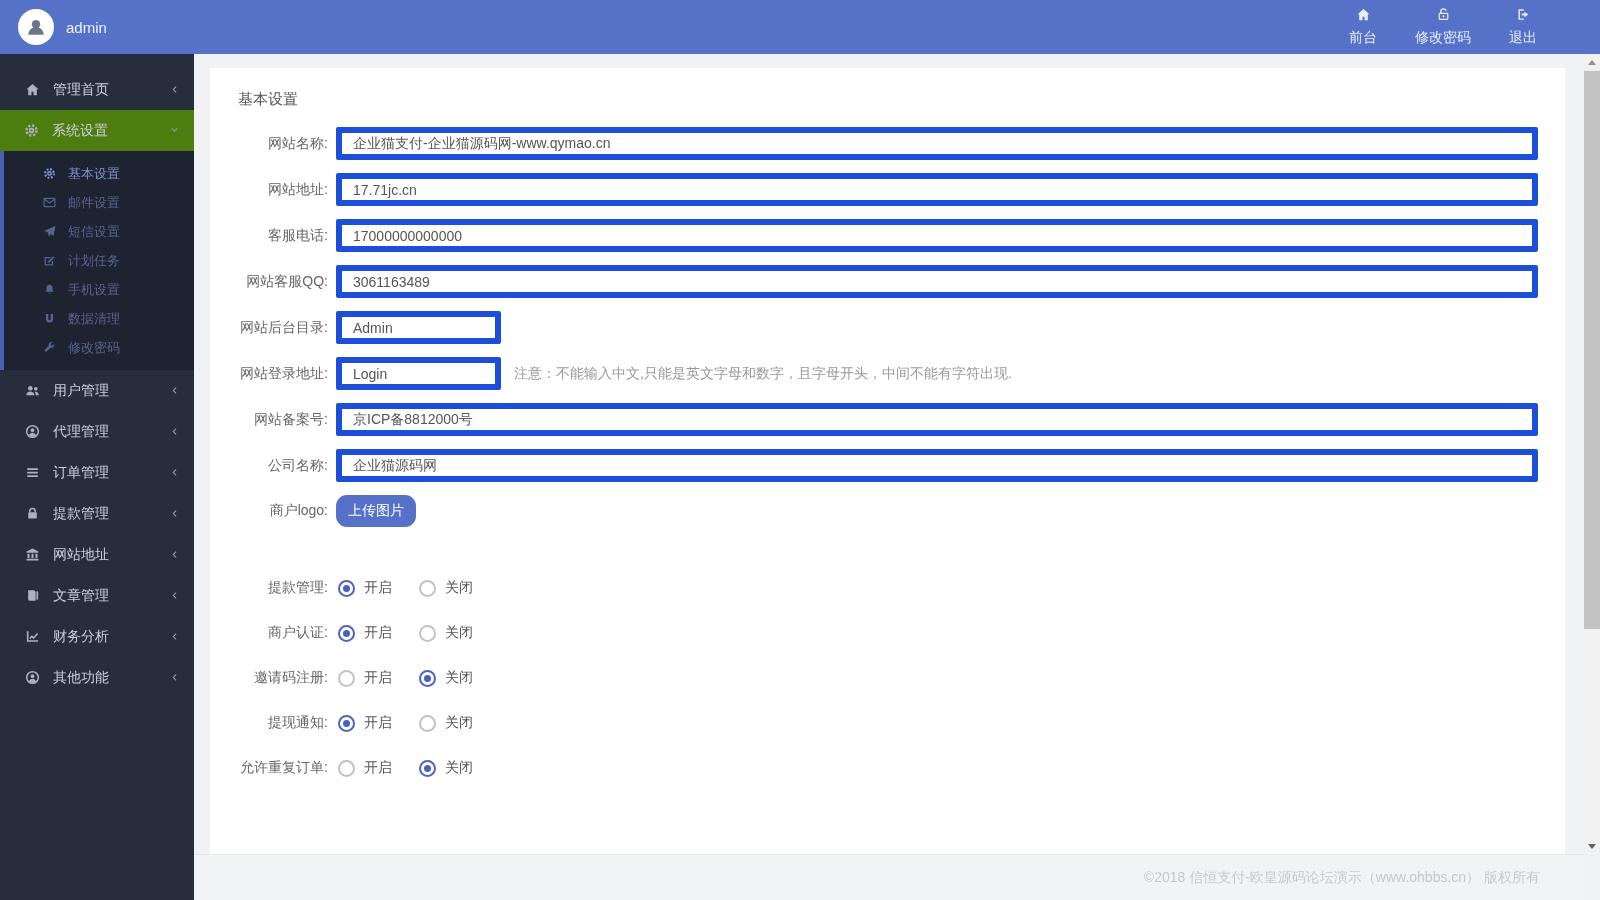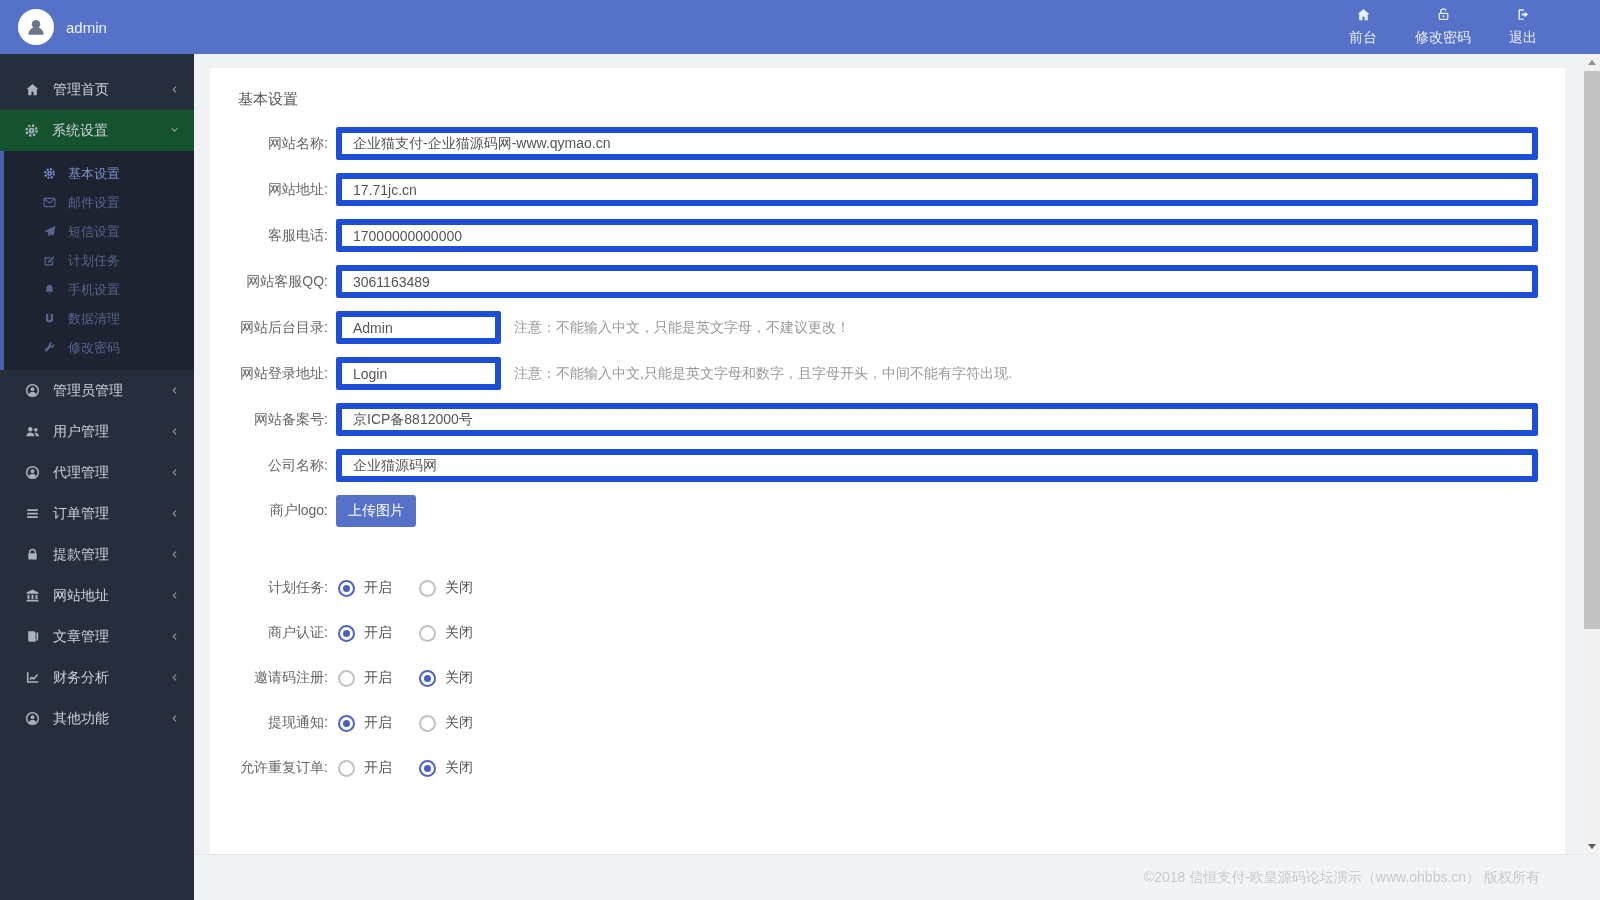--- a/index.html
+++ b/index.html
@@ -26,21 +26,21 @@
   .topnav-item .icon svg { width:15px; height:15px; }
   
   .sidebar {
     position:absolute; left:0; top:54px; bottom:0; width:194px;
     background:#262d3c; padding-top:15px; box-sizing:border-box;
   }
   .side-item {
     height:41px; display:flex; align-items:center;
     padding:0 14px 0 25px; color:#ccd1da; font-size:14px; cursor:pointer;
   }
-  .side-item.active { background:#14532d;padding-left:24px; }
+  .side-item.active { background:#4d7c0f;padding-left:24px; }
   .side-item .icon { width:16px; margin-right:12px; color:#aab1bf; display:flex; }
   .side-item .icon svg { width:15px; height:15px; }
   .side-item .chevron { margin-left:auto; color:#99a0ad; display:flex; }
   .side-item .chevron svg { width:11px; height:11px; }
   .submenu { background:#1d2330; border-left:4px solid #4a5fae; padding:8px 0; }
   .sub-item {
     height:29px; display:flex; align-items:center; padding-left:39px;
     color:#57648f; font-size:13px; cursor:pointer;
   }
   .sub-item .icon { width:15px; margin-right:10px; display:flex; }
@@ -61,21 +61,21 @@
   .tinput {
     height:33px; border:6px solid #1d4ed8; border-radius:2px; padding:0 11px;
     font-size:14px; color:#555; box-sizing:border-box; background:#fff; outline:none;
     font-family:inherit;
   }
   .tinput.long { width:1202px; }
   .tinput.short { width:165px; }
   .fnote { margin-left:13px; color:#999; font-size:14px; }
   .upload-btn {
     width:80px; height:32px; background:#5672c8; color:#fff; border:none;
-    border-radius:3px; font-size:14px; cursor:pointer; font-family:inherit;
+    border-radius:11px; font-size:14px; cursor:pointer; font-family:inherit;
   }
   .radio-section { margin-top:46px; }
   .rrow { display:flex; align-items:center; height:30px; margin-bottom:15px; }
   .ropt { display:flex; align-items:center; margin-left:2px; cursor:pointer; }
   .ropt + .ropt { margin-left:27px; }
   .radio {
     width:17px; height:17px; border-radius:50%; border:2px solid #c2c2c2;
     box-sizing:border-box; background:#fff; position:relative; flex:none;
   }
   .radio.sel { border-color:#4f64be; }
@@ -234,35 +234,20 @@
           <svg viewBox="0 0 24 24" fill="currentColor">
             <path d="M20.8 7.2a5.3 5.3 0 0 1-6.8 5L7.3 19a2.4 2.4 0 0 1-3.4-3.4l6.8-6.7a5.3 5.3 0 0 1 6.5-6.6l-3.2 3.2.7 2.6 2.6.7 3.2-3.2c.2.5.3 1 .3 1.6z"></path>
           </svg>
         </span>
         <span>修改密码</span>
       </div>
     </div>
     <div class="side-item">
       <span class="icon">
         <svg viewBox="0 0 24 24" fill="currentColor">
-          <circle cx="12" cy="12" r="9.3" fill="none" stroke="currentColor" stroke-width="2.4"></circle>
-          <circle cx="12" cy="9.8" r="3"></circle>
-          <path d="M6.4 18.3c.6-2.7 2.9-4.4 5.6-4.4s5 1.7 5.6 4.4a9.3 9.3 0 0 1-11.2 0z"></path>
-        </svg>
-      </span>
-      <span>管理员管理</span>
-      <span class="chevron">
-        <svg viewBox="0 0 24 24" fill="currentColor">
-          <path d="M14.7 5 7.7 12l7 7 1.6-1.6-5.4-5.4 5.4-5.4z"></path>
-        </svg>
-      </span>
-    </div>
-    <div class="side-item">
-      <span class="icon">
-        <svg viewBox="0 0 24 24" fill="currentColor">
           <circle cx="8.5" cy="8.5" r="3.6"></circle>
           <path d="M1.8 19.5c.4-3.6 3.2-6 6.7-6s6.3 2.4 6.7 6z"></path>
           <circle cx="17.3" cy="9.3" r="2.9"></circle>
           <path d="M17 13.9c3 .2 5.1 2.5 5.4 5.6h-5.1c-.1-2.2-.9-4.1-2.2-5.4z"></path>
         </svg>
       </span>
       <span>用户管理</span>
       <span class="chevron">
         <svg viewBox="0 0 24 24" fill="currentColor">
           <path d="M14.7 5 7.7 12l7 7 1.6-1.6-5.4-5.4 5.4-5.4z"></path>
@@ -385,42 +370,41 @@
           <span class="flabel">客服电话:</span>
           <input class="tinput long" type="text" value="17000000000000" style="">
         </div>
         <div class="frow">
           <span class="flabel">网站客服QQ:</span>
           <input class="tinput long" type="text" value="3061163489" style="">
         </div>
         <div class="frow">
           <span class="flabel">网站后台目录:</span>
           <input class="tinput short" type="text" value="Admin" style="">
-          <span class="fnote">注意：不能输入中文，只能是英文字母，不建议更改！</span>
         </div>
         <div class="frow">
           <span class="flabel">网站登录地址:</span>
           <input class="tinput short" type="text" value="Login" style="">
           <span class="fnote">注意：不能输入中文,只能是英文字母和数字，且字母开头，中间不能有字符出现.</span>
         </div>
         <div class="frow">
           <span class="flabel">网站备案号:</span>
           <input class="tinput long" type="text" value="京ICP备8812000号" style="">
         </div>
         <div class="frow">
           <span class="flabel">公司名称:</span>
           <input class="tinput long" type="text" value="企业猫源码网" style="">
         </div>
         <div class="frow">
           <span class="flabel">商户logo:</span>
           <button class="upload-btn" type="button">上传图片</button>
         </div>
         <div class="radio-section">
           <div class="rrow">
-            <span class="flabel">计划任务:</span>
+            <span class="flabel">提款管理:</span>
             <span class="ropt">
               <span class="radio sel"></span>
               <span class="rlabel">开启</span>
             </span>
             <span class="ropt">
               <span class="radio"></span>
               <span class="rlabel">关闭</span>
             </span>
           </div>
           <div class="rrow">

